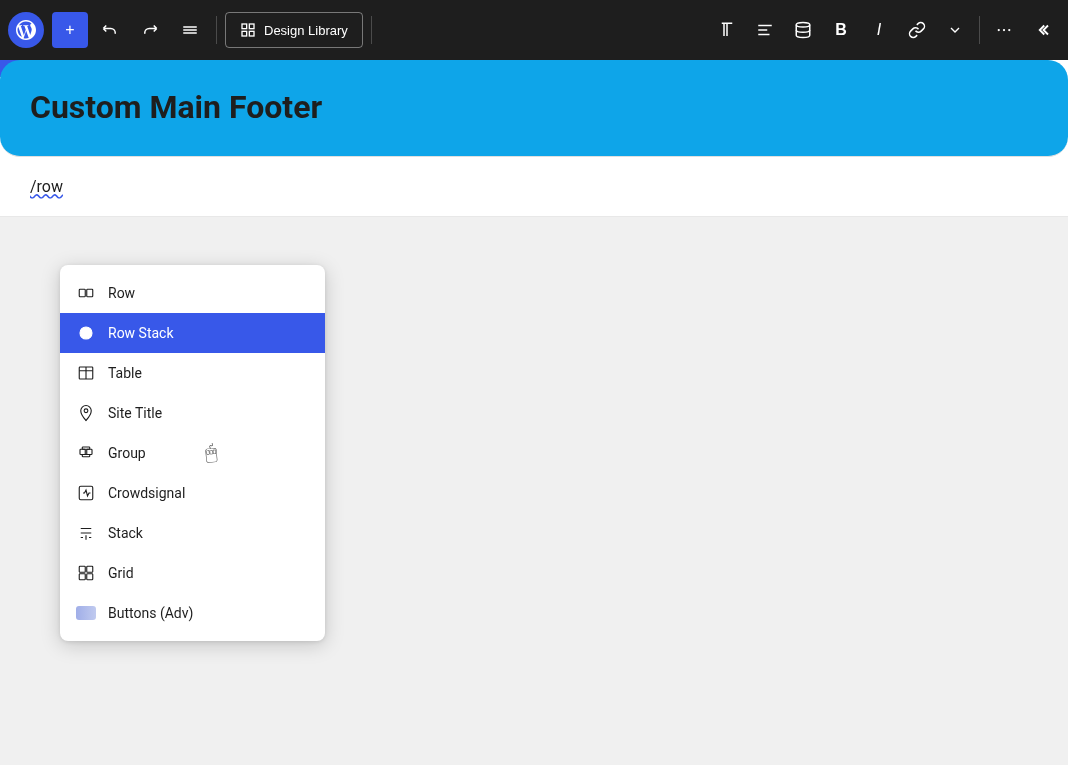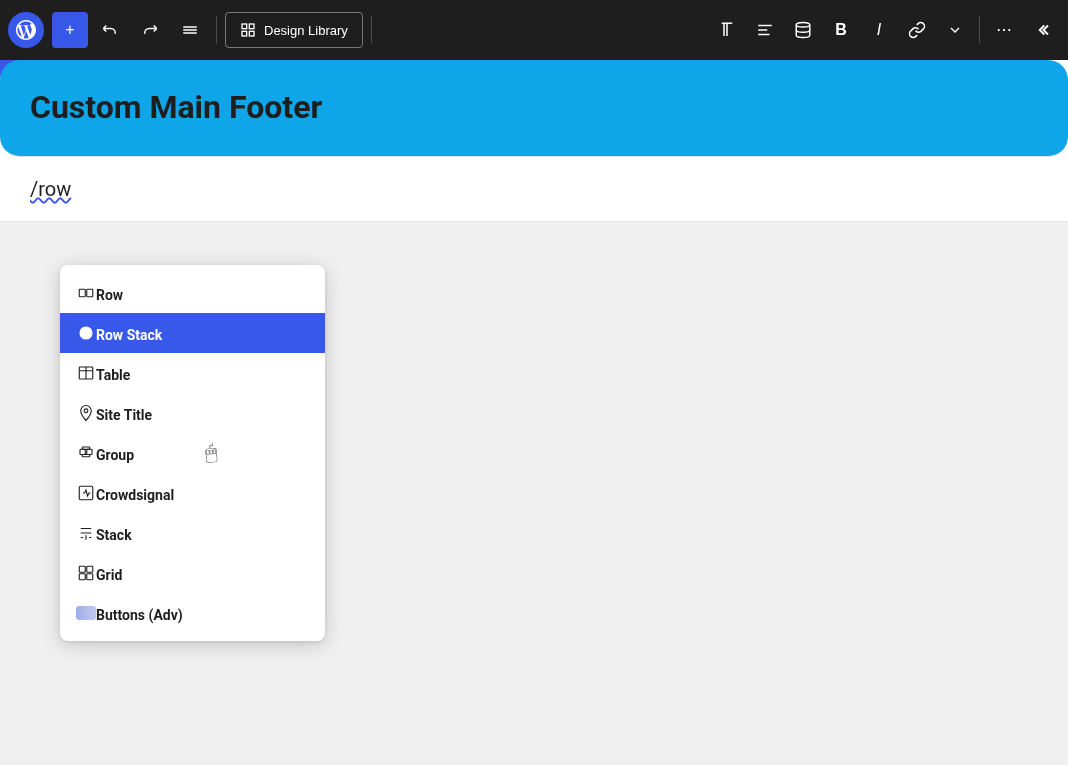--- a/index.html
+++ b/index.html
@@ -126,46 +126,46 @@
     }
 
     
     .command-area {
       background: #fff;
       padding: 20px 30px;
       border-bottom: 1px solid #e8e8e8;
     }
 
     .command-text {
-      font-size: 20px;
+      font-size: 16px;
       color: #1e1e1e;
     }
 
     
     .dropdown-menu {
       position: absolute;
       top: 205px;
       left: 60px;
       width: 265px;
       background: #fff;
       border-radius: 8px;
       box-shadow: 0 4px 20px rgba(0,0,0,0.18), 0 1px 4px rgba(0,0,0,0.1);
       z-index: 200;
       padding: 8px 0;
       overflow: hidden;
     }
 
     .menu-item {
       display: flex;
-      align-items: flex-end;
+      align-items: center;
+      gap: 12px;
       padding: 10px 16px;
       cursor: pointer;
       font-size: 14px;
       color: #1e1e1e;
-      font-weight: bold;
     }
 
     .menu-item.active {
       background: #3858e9;
       color: #fff;
     }
 
     .menu-item .item-icon {
       width: 20px;
       height: 20px;

